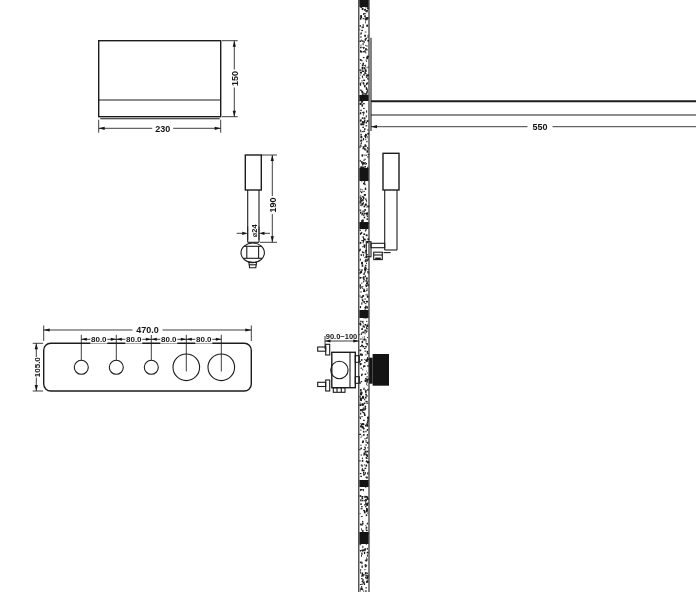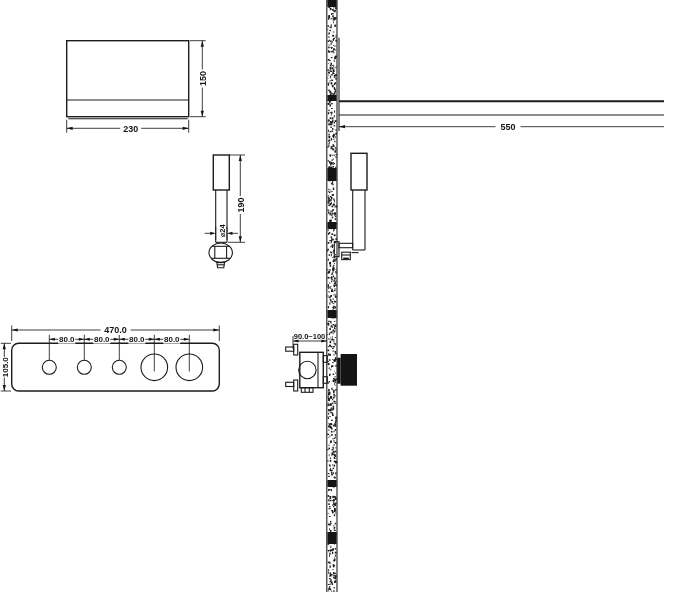--- a/index.html
+++ b/index.html
@@ -1,16 +1,16 @@
 <!DOCTYPE html>
 <html><head>
 <meta charset="utf-8">
 <style>
   html,body{margin:0;padding:0;background:#fff;}
-  #stage{position:relative;width:664px;height:592px;background:#fff;overflow:hidden;}
+  #stage{position:relative;width:664px;height:592px;background:#fff;overflow:hidden;padding-left:32px;}
   svg{display:block;}
   .o  {stroke:#1c1c1c;stroke-width:1.4;fill:none;stroke-linejoin:miter;}
   .o1 {stroke:#1c1c1c;stroke-width:1.1;fill:none;}
   .o2 {stroke:#1c1c1c;stroke-width:2;fill:none;}
   .d  {stroke:#1c1c1c;stroke-width:0.85;fill:none;}
   .f  {fill:#141414;stroke:none;}
   .bg {fill:#ffffff;stroke:none;}
   text{font-family:"Liberation Sans","DejaVu Sans",sans-serif;font-size:9px;font-weight:600;fill:#141414;}
   .t8 {font-size:8px;}
   .t75{font-size:7.5px;}

